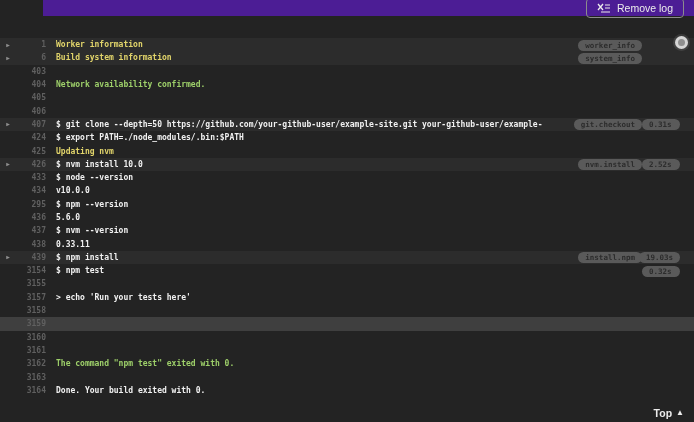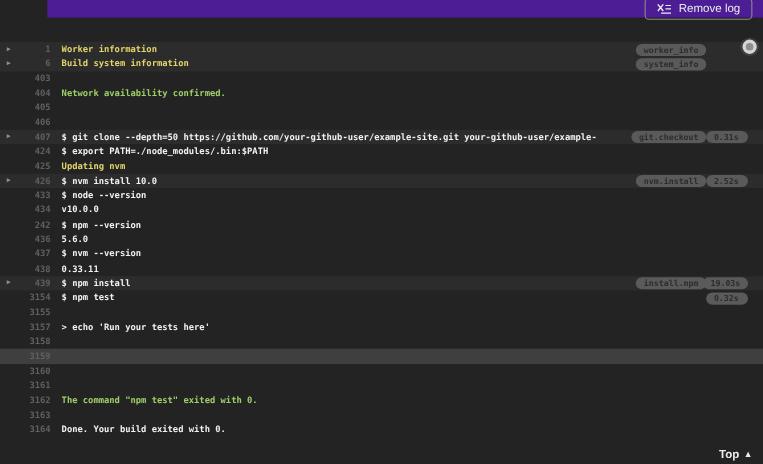--- a/index.html
+++ b/index.html
@@ -163,21 +163,21 @@
   </div>
 
   <div class="row">
     <span class="arrow"></span>
     <span class="lnum">434</span>
     <span class="ltext">v10.0.0</span>
   </div>
 
   <div class="row">
     <span class="arrow"></span>
-    <span class="lnum">242</span>
+    <span class="lnum">295</span>
     <span class="ltext">$ npm --version</span>
   </div>
 
   <div class="row">
     <span class="arrow"></span>
     <span class="lnum">436</span>
     <span class="ltext">5.6.0</span>
   </div>
 
   <div class="row">

